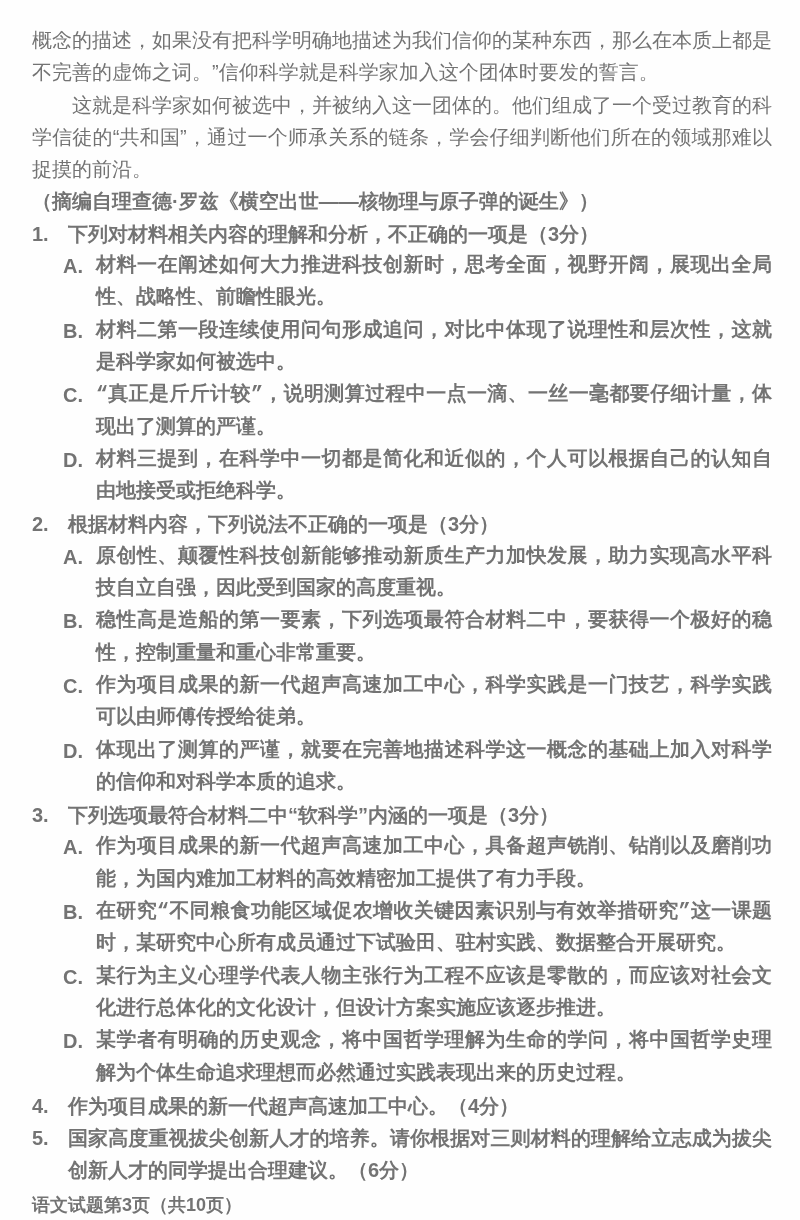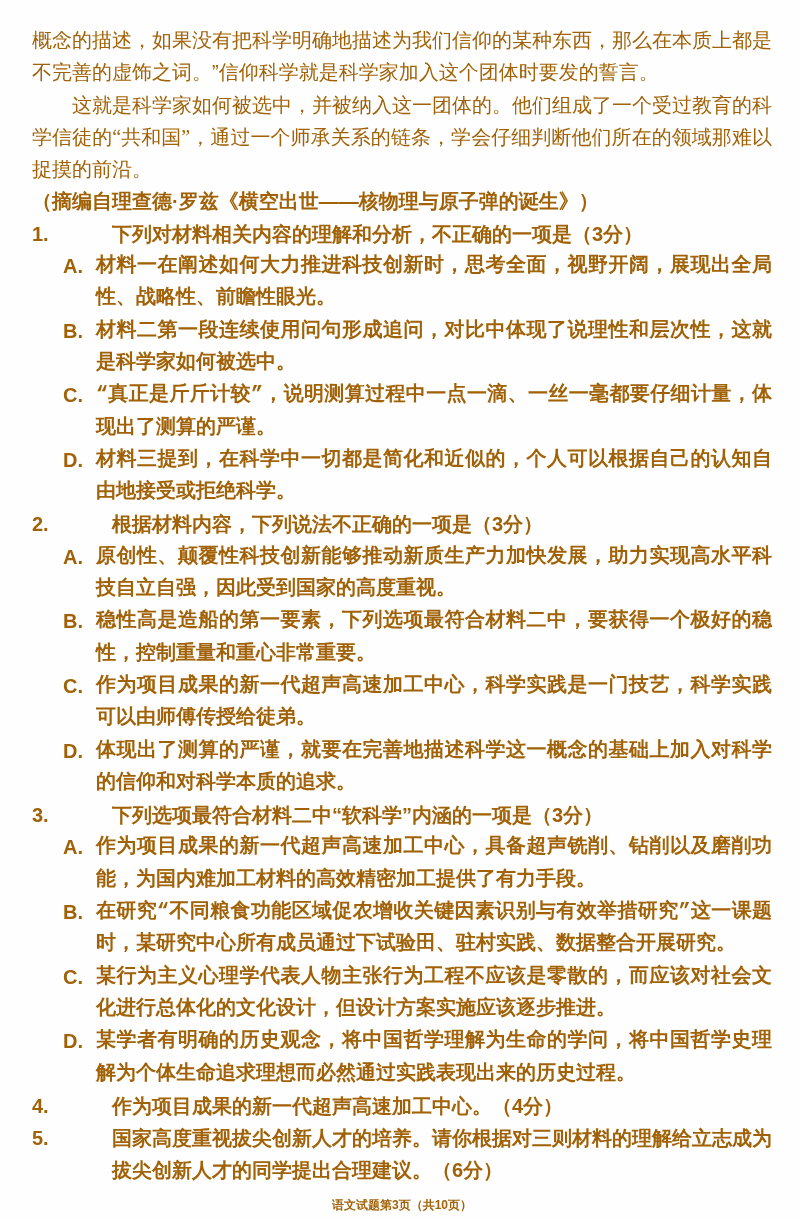--- a/index.html
+++ b/index.html
@@ -3,41 +3,40 @@
 <meta charset="utf-8">
 <style>
   * { margin: 0; padding: 0; box-sizing: border-box; }
   html, body { background: #ffffff; }
   .page {
     position: relative;
     width: 800px;
     height: 1220px;
     margin: 0 auto;
     background: #fefefe;
-    color: #a16207;
+    color: #737373;
     font-family: "Liberation Sans", "DejaVu Sans", sans-serif;
     font-size: 20px;
     line-height: 32.3px;
     padding: 24px 28px 12px 32px;
     overflow: hidden;
   }
   .material { font-weight: 400; text-align: justify; }
-  .material.indent { text-indent: 2em; font-family: Liberation Serif, serif; }
+  .material.indent { text-indent: 2em; }
   .attribution { font-weight: 700; text-align: left; }
   .question { font-weight: 700; }
   .q-head { display: flex; }
   .q-num { flex: 0 0 36px; }
-  .q-text { flex: 1; text-align: justify; margin-left: 44px; }
+  .q-text { flex: 1; text-align: justify; }
   .option { display: flex; padding-left: 31px; font-weight: 700; }
   .opt-letter { flex: 0 0 33px; }
   .opt-text { flex: 1; text-align: justify; font-family: Liberation Mono, monospace; }
   .footer {
     font-weight: 700;
-    font-size: 12px;
-    text-align: center;
+    font-size: 18px;
     margin-top: 2px;
   }
 </style>
 </head>
 <body>
 
 <div class="page">
 
   <p class="material">概念的描述，如果没有把科学明确地描述为我们信仰的某种东西，那么在本质上都是不完善的虚饰之词。”信仰科学就是科学家加入这个团体时要发的誓言。</p>
   <p class="material indent">这就是科学家如何被选中，并被纳入这一团体的。他们组成了一个受过教育的科学信徒的“共和国”，通过一个师承关系的链条，学会仔细判断他们所在的领域那难以捉摸的前沿。</p>

